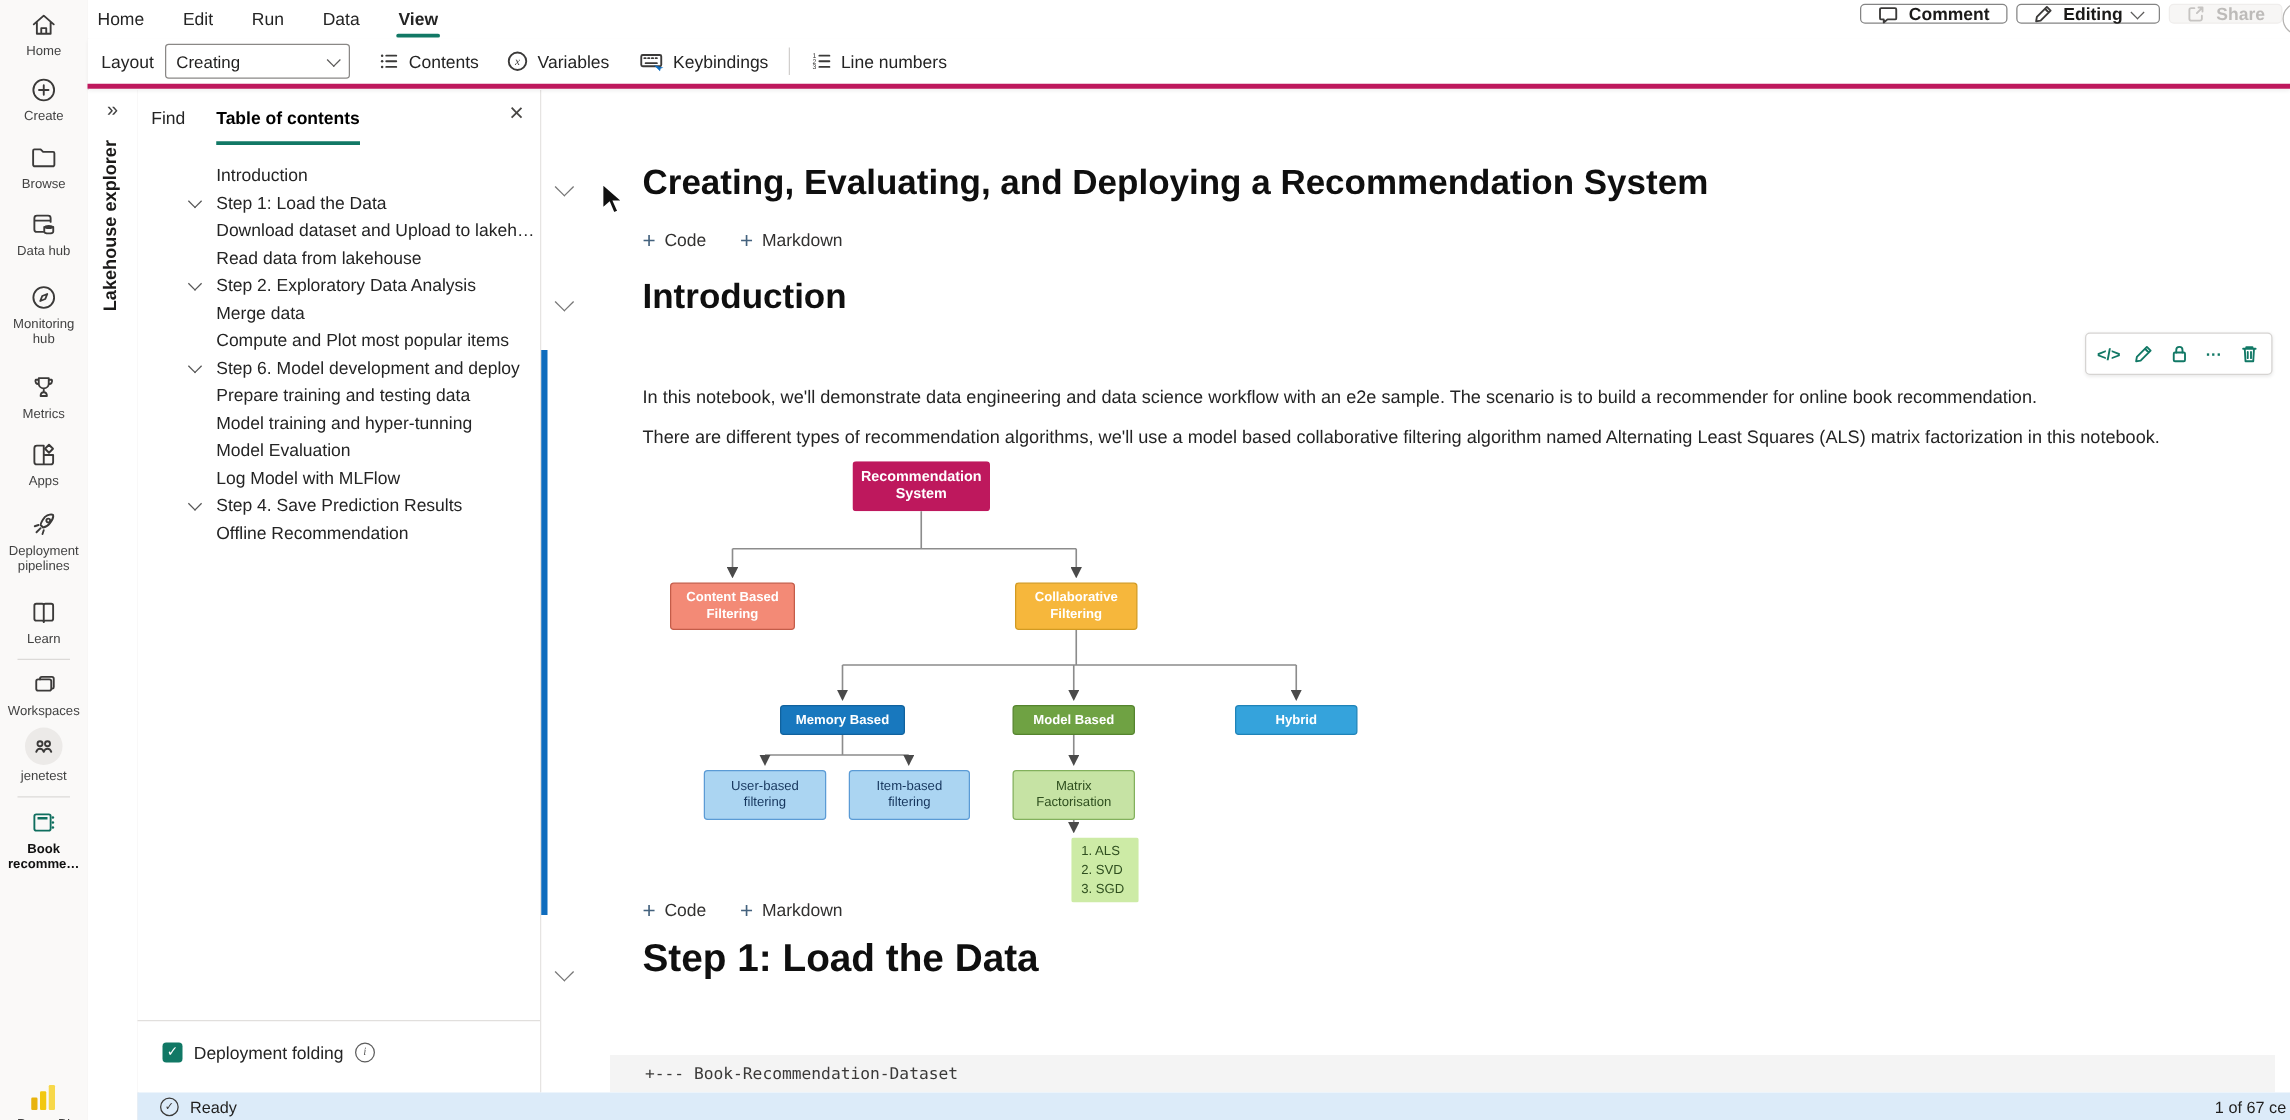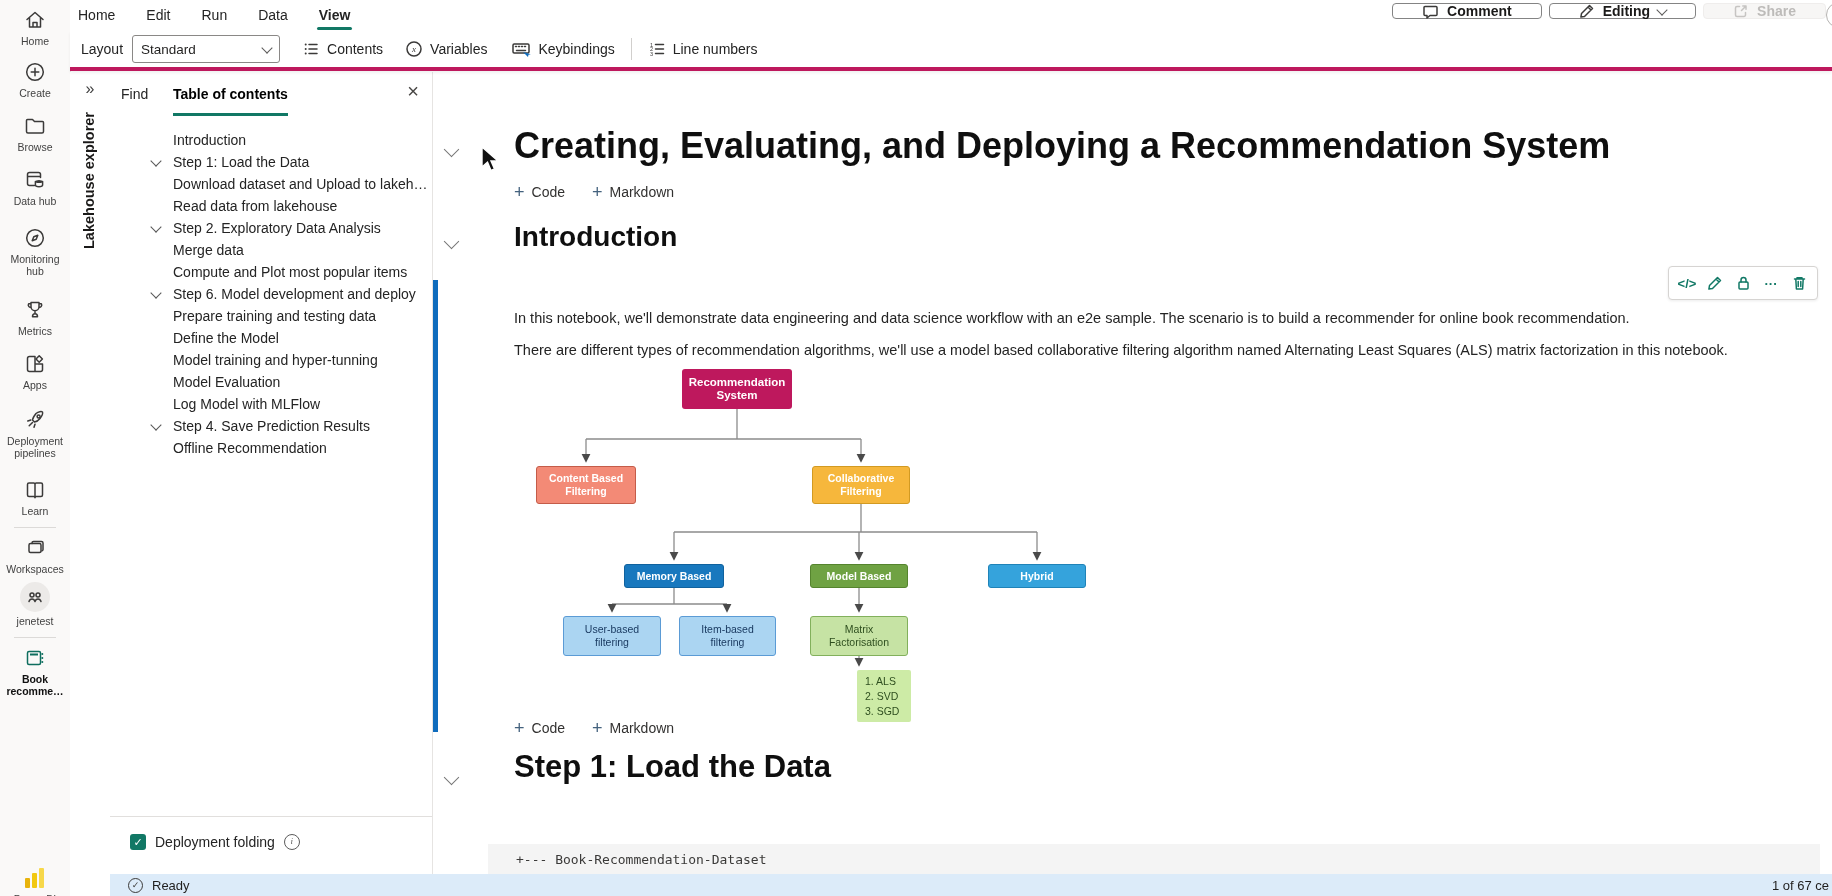--- a/index.html
+++ b/index.html
@@ -17,21 +17,21 @@
   .avatar-circ{width:30px;height:30px;border-radius:50%;background:#eceae8;display:flex;align-items:center;justify-content:center;}
 
   
   .menubar{position:absolute;left:70px;top:0;right:0;height:31px;background:#fff;}
   .menu-tabs{display:flex;align-items:center;height:31px;padding-left:6px;}
   .menu-tab{position:relative;height:31px;line-height:30px;font-size:14px;color:#242424;padding:0 2px;cursor:pointer;}
   .menu-tab + .menu-tab{margin-left:27px;}
   .menu-tab.active{font-weight:700;}
   .menu-tab.active::after{content:"";position:absolute;left:0;right:0;bottom:1px;height:3px;border-radius:2px;background:var(--accent,#117865);}
   .top-actions{position:absolute;right:6px;top:3px;display:flex;gap:7px;align-items:center;}
-  .top-btn{display:flex;align-items:center;gap:8px;height:16px;padding:0 29px;border:1px solid #848484;border-radius:4px;
+  .top-btn{display:flex;align-items:center;gap:8px;height:16px;padding:0 13px;border:1px solid #848484;border-radius:4px;
            font-size:14px;font-weight:700;color:#1b1a19;background:#fff;cursor:pointer;}
   .top-btn.disabled{border-color:#efedec;background:#f7f6f5;color:#bdbbb9;font-weight:700;cursor:default;}
   .avatar-sliver{position:absolute;right:-20px;top:2px;width:24px;height:24px;border:1.5px solid #b5b3b1;border-radius:50%;background:#fff;}
 
   
   .toolbar{position:absolute;left:70px;top:31px;right:0;height:40px;background:#fff;border-bottom:4px solid #be185d;
            box-shadow:0 2px 3px rgba(0,0,0,.06);display:flex;align-items:center;padding-left:11px;box-sizing:border-box;z-index:3;}
   .tb-label{font-size:14px;color:#242424;}
   .tb-select{margin-left:9px;width:130px;height:26px;border:1px solid #8a8886;border-radius:3px;display:flex;align-items:center;
              padding:0 8px;font-size:13.5px;color:#201f1e;justify-content:space-between;cursor:pointer;background:#fff;}
@@ -66,21 +66,21 @@
   .info-icon{width:14px;height:14px;border:1px solid #5c5c5c;border-radius:50%;font-size:9px;line-height:13px;text-align:center;
              color:#5c5c5c;font-style:italic;font-family:"Liberation Serif",serif;}
 
   
   .nb-scrollbar{position:absolute;left:433px;top:280px;width:5px;height:452px;background:var(--scrollbar-blue,#0f6cbd);z-index:5;}
 
   
   .nb{position:absolute;left:438px;top:72px;right:0;bottom:22px;background:#fff;overflow:hidden;}
   .sec-chev{position:absolute;width:10px;height:10px;border-right:1.4px solid #767676;border-bottom:1.4px solid #767676;
             transform:rotate(45deg);cursor:pointer;}
-  .nb-title{position:absolute;left:76px;top:50px;margin:0;font-size:36px;line-height:48px;font-weight:700;color:#0f0f0f;white-space:nowrap;}
+  .nb-title{position:absolute;left:76px;top:50px;margin:0;font-size:28px;line-height:48px;font-weight:700;color:#0f0f0f;white-space:nowrap;}
   .h2{position:absolute;left:76px;margin:0;font-weight:700;color:#0f0f0f;}
   .addrow{position:absolute;left:76px;display:flex;gap:27px;}
   .addbtn{display:flex;align-items:center;gap:7px;font-size:14px;color:#323130;cursor:pointer;}
   .plus{color:var(--plus-blue,#44627e);font-size:18px;font-weight:400;line-height:16px;}
   .para{position:absolute;left:76px;margin:0;font-size:14.5px;color:#242424;white-space:nowrap;}
   .cell-toolbar{position:absolute;right:14px;top:194px;height:32px;display:flex;align-items:center;gap:0;
                 background:#fff;border:1px solid #d6d4d2;border-radius:4px;box-shadow:0 1px 3px rgba(0,0,0,.08);padding:0 4px;}
   .ct-btn{width:28px;text-align:center;color:var(--toolbar-teal,#117865);font-size:13px;font-weight:700;cursor:pointer;
           display:flex;align-items:center;justify-content:center;height:30px;}
   .ct-btn .tic{stroke:var(--toolbar-teal,#117865);fill:none;stroke-width:1.5;stroke-linecap:round;stroke-linejoin:round;}
@@ -270,21 +270,21 @@
           </span>
         <span>Share</span>
       </button>
     </div>
     <span class="avatar-sliver"></span>
   </header>
 
   <div class="toolbar">
     <span class="tb-label">Layout</span>
     <div class="tb-select">
-      <span>Standard</span>
+      <span>Creating</span>
       <span class="chev"></span>
     </div>
     <div class="tb-btn" style="margin-left:22px">
       <span>
           <svg width="18" height="18" viewBox="0 0 18 18">
             <path class="ic" d="M7 4.5h8M7 9h8M7 13.5h8"></path>
             <circle cx="3.7" cy="4.5" r="1" fill="#3b3a39"></circle>
             <circle cx="3.7" cy="9" r="1" fill="#3b3a39"></circle>
             <circle cx="3.7" cy="13.5" r="1" fill="#3b3a39"></circle>
           </svg>
@@ -338,21 +338,20 @@
     <div class="toc-list">
       <div class="toc-item sub"><span class="tlabel">Introduction</span></div>
       <div class="toc-item sub"><span class="tchev"></span><span class="tlabel">Step 1: Load the Data</span></div>
       <div class="toc-item sub"><span class="tlabel">Download dataset and Upload to lakeh…</span></div>
       <div class="toc-item sub"><span class="tlabel">Read data from lakehouse</span></div>
       <div class="toc-item sub"><span class="tchev"></span><span class="tlabel">Step 2. Exploratory Data Analysis</span></div>
       <div class="toc-item sub"><span class="tlabel">Merge data</span></div>
       <div class="toc-item sub"><span class="tlabel">Compute and Plot most popular items</span></div>
       <div class="toc-item sub"><span class="tchev"></span><span class="tlabel">Step 6. Model development and deploy</span></div>
       <div class="toc-item sub"><span class="tlabel">Prepare training and testing data</span></div>
-      <div class="toc-item sub"><span class="tlabel">Define the Model</span></div>
       <div class="toc-item sub"><span class="tlabel">Model training and hyper-tunning</span></div>
       <div class="toc-item sub"><span class="tlabel">Model Evaluation</span></div>
       <div class="toc-item sub"><span class="tlabel">Log Model with MLFlow</span></div>
       <div class="toc-item sub"><span class="tchev"></span><span class="tlabel">Step 4. Save Prediction Results</span></div>
       <div class="toc-item sub"><span class="tlabel">Offline Recommendation</span></div>
     </div>
     <div class="toc-foot">
       <div class="sync-row">
         <span class="checkbox">✓</span>
         <span>Deployment folding</span>

